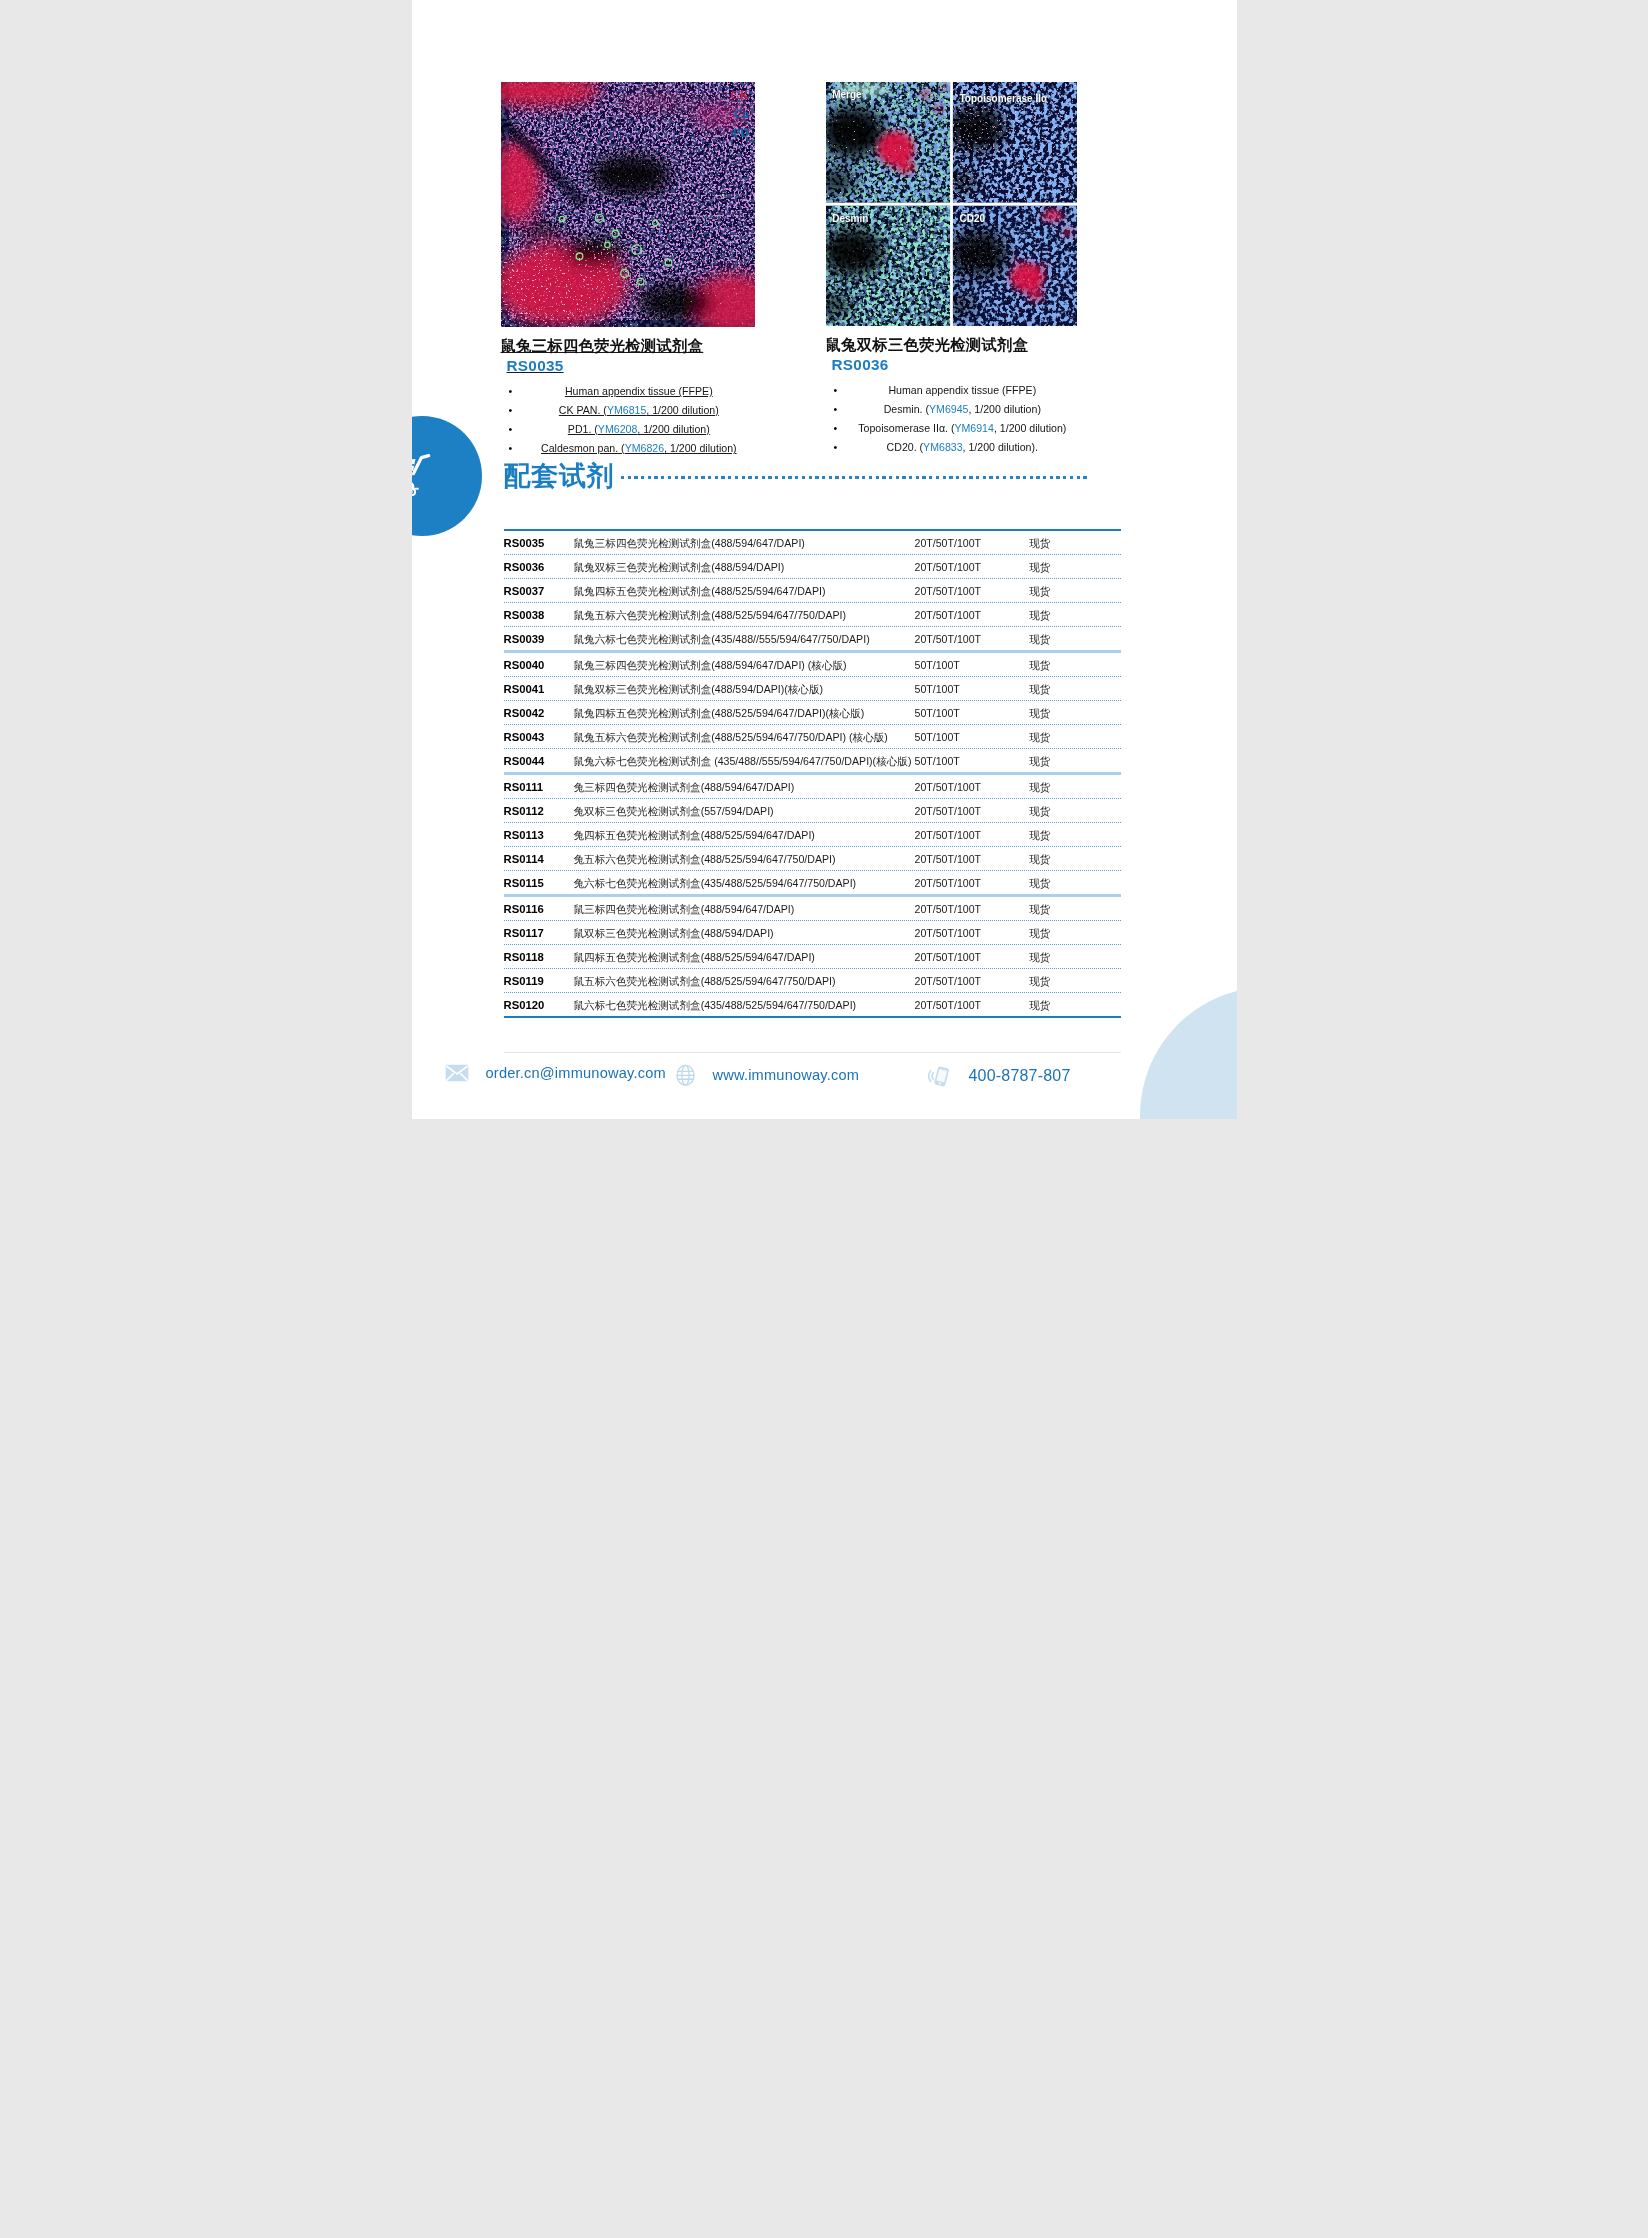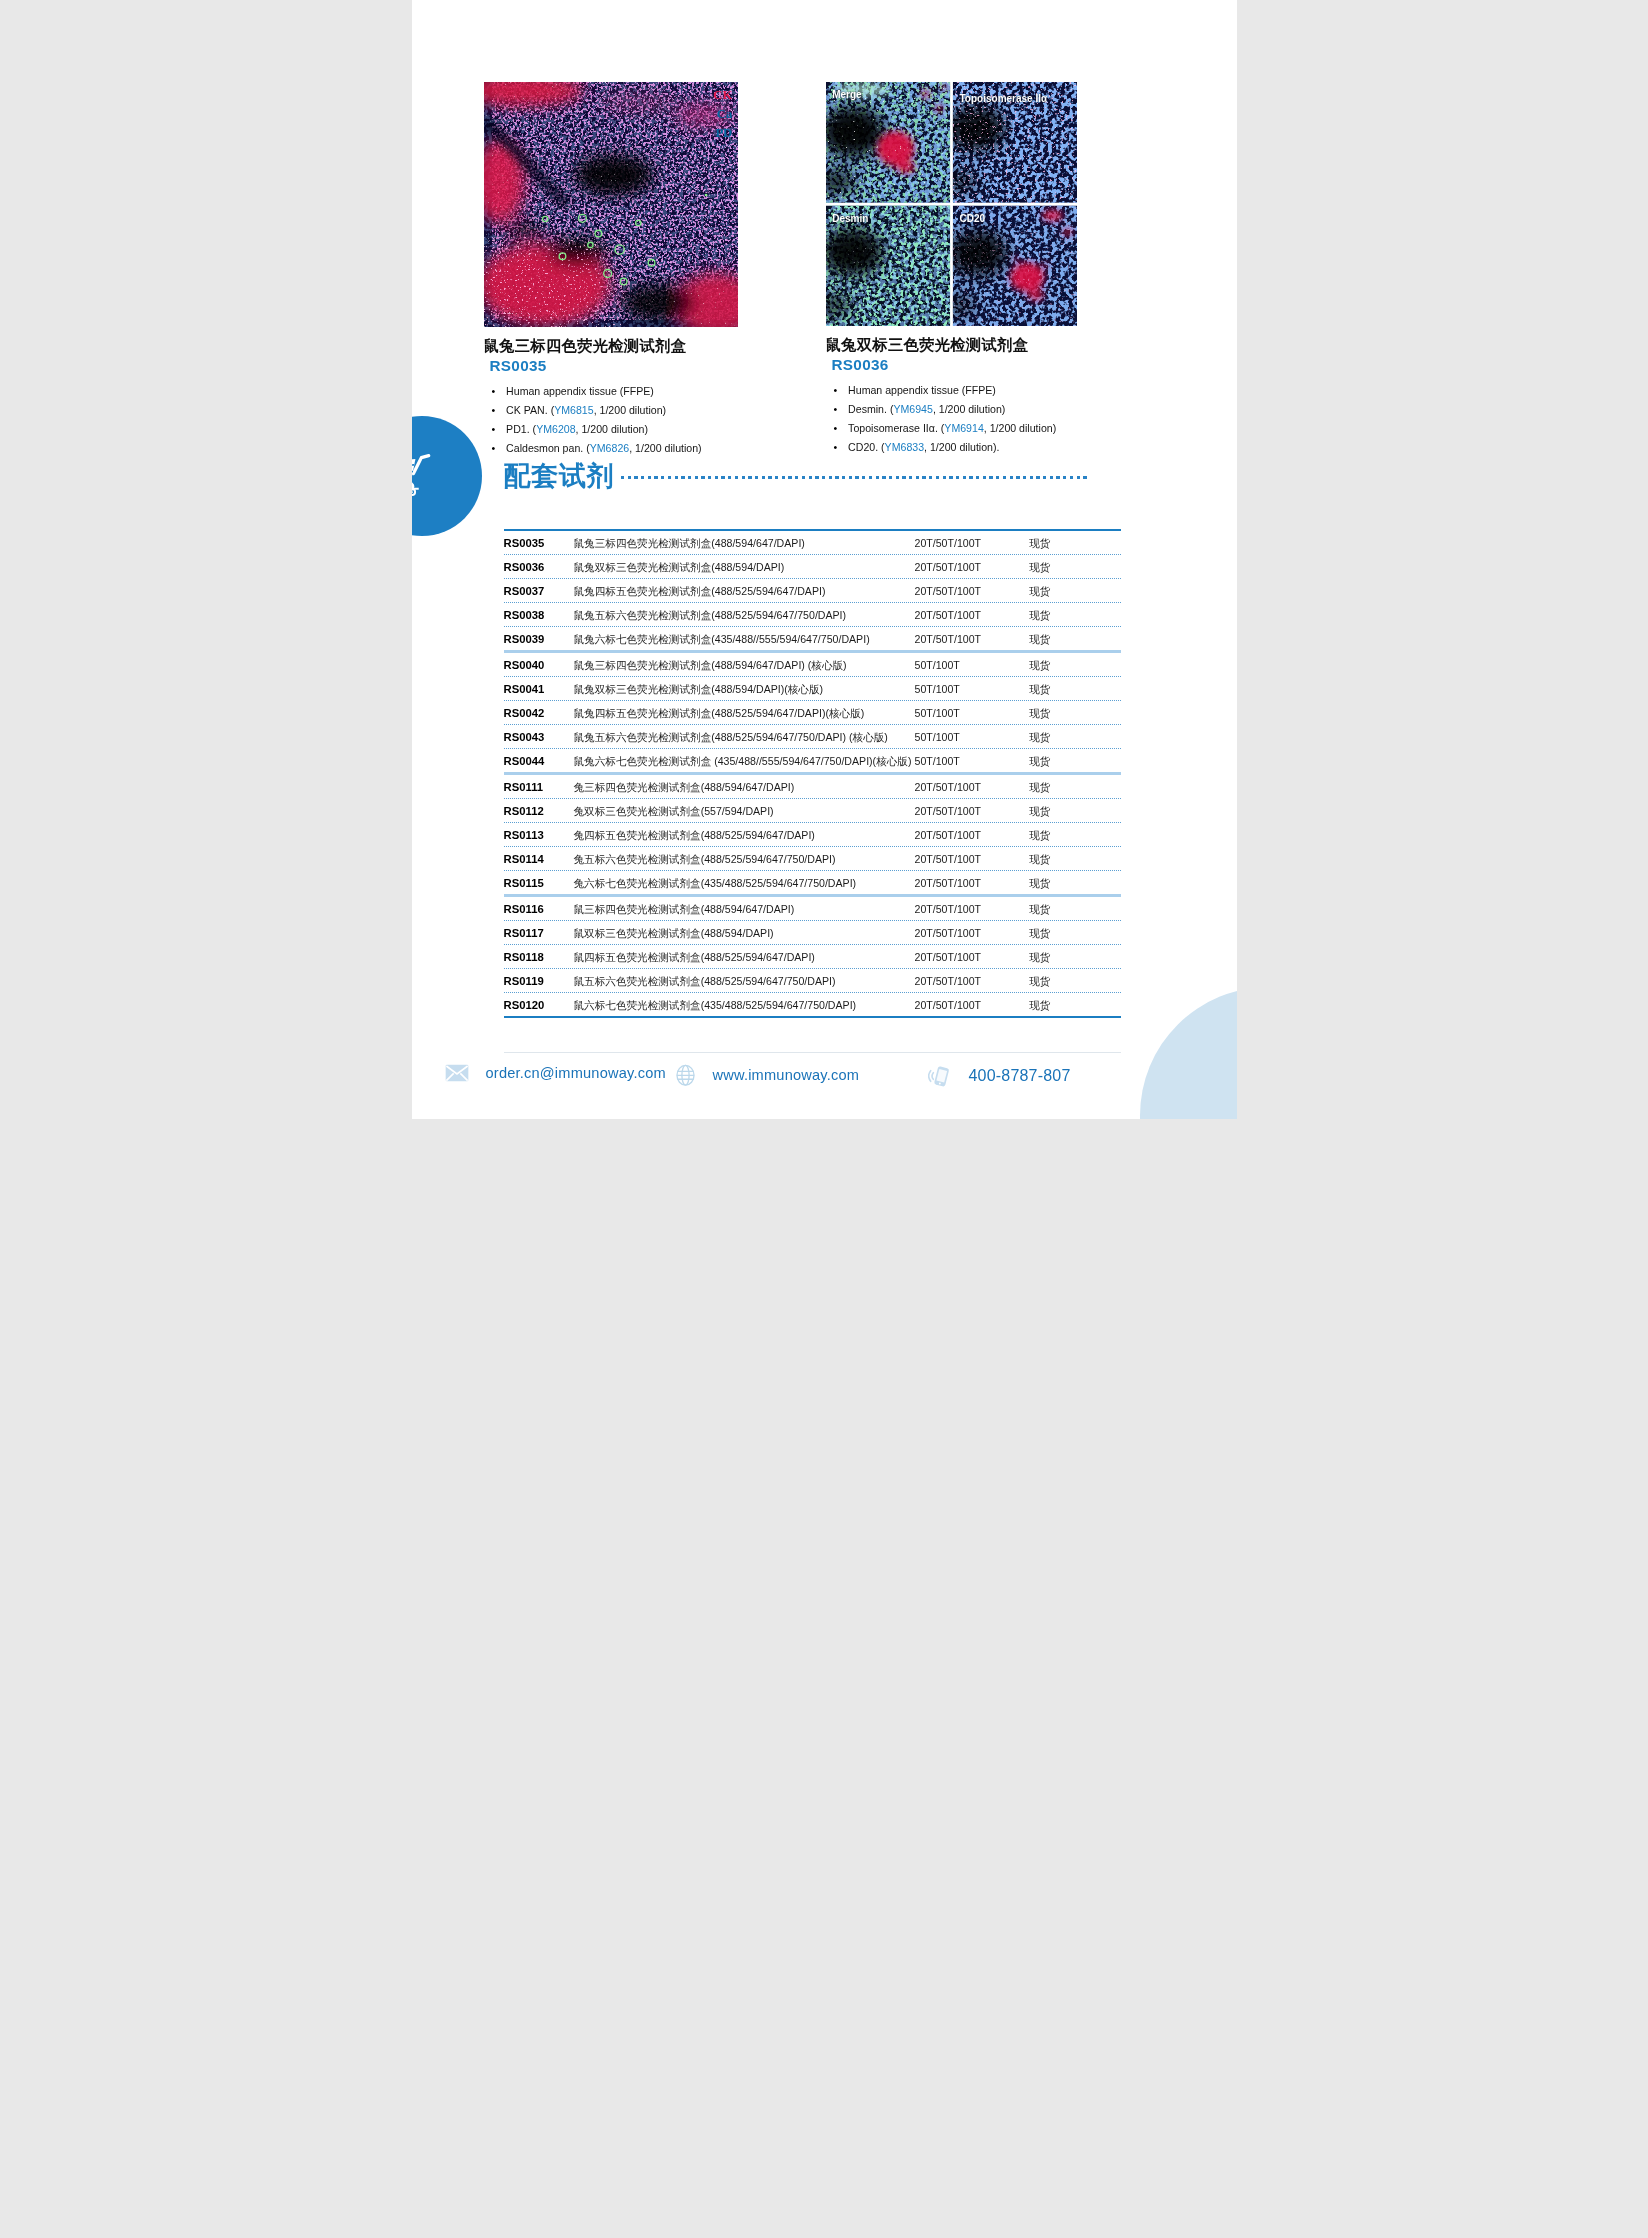--- a/index.html
+++ b/index.html
@@ -3,40 +3,40 @@
 <meta charset="utf-8">
 <style>
   html,body{margin:0;padding:0;background:#e8e8e8;}
   .page{
     position:relative; width:825px; height:1119px; margin:0 auto;
     background:#ffffff; overflow:hidden;
     font-family:"Liberation Sans", sans-serif; color:#1a1a1a;
   }
   
   .fig{position:absolute;}
-  .fig-left{left:72px; top:82px; width:254px;}
+  .fig-left{left:89px; top:82px; width:254px;text-decoration:underline;}
   .fig-right{left:414px; top:82px; width:251px;}
   .art{display:block; width:100%;}
   .art-wrap{position:relative; line-height:0;}
   .corner-label{
     position:absolute; right:5.3px; text-align:right;
     font-family:"Liberation Serif", serif; font-size:12.6px; font-weight:bold; line-height:1;
   }
   .panel-label{
     position:absolute; color:#fff; font-size:10px; font-weight:700; line-height:1;
     font-family:"Liberation Sans", sans-serif; text-shadow:0 0 2px rgba(0,0,0,.8);
   }
   .fig-caption{margin-top:8.6px;}
   .fig-title{
     margin:0; font-size:15.3px; font-weight:bold; color:#111; letter-spacing:0.3px;
   }
   .fig-title .kit-code{color:#1b7ec2; margin-left:6px;}
   .fig-bullets{list-style:none; margin:7.3px 0 0 0; padding:0;}
   .fig-bullets li{
-    position:relative; padding-left:22.6px; font-size:10.6px; line-height:19px; color:#151515;
+    position:relative; padding-left:22.6px; font-size:10.6px; line-height:19px; color:#151515;text-align:center;
   }
   .fig-bullets li::before{
     content:"•"; position:absolute; left:8px; color:#000; font-size:10.6px;
   }
   .ym-code{color:#1b7ec2;}
   
   .circle-badge{
     position:absolute; left:-50px; top:416px; width:120px; height:120px;
     border-radius:50%; background:#1d7fc4;
   }

